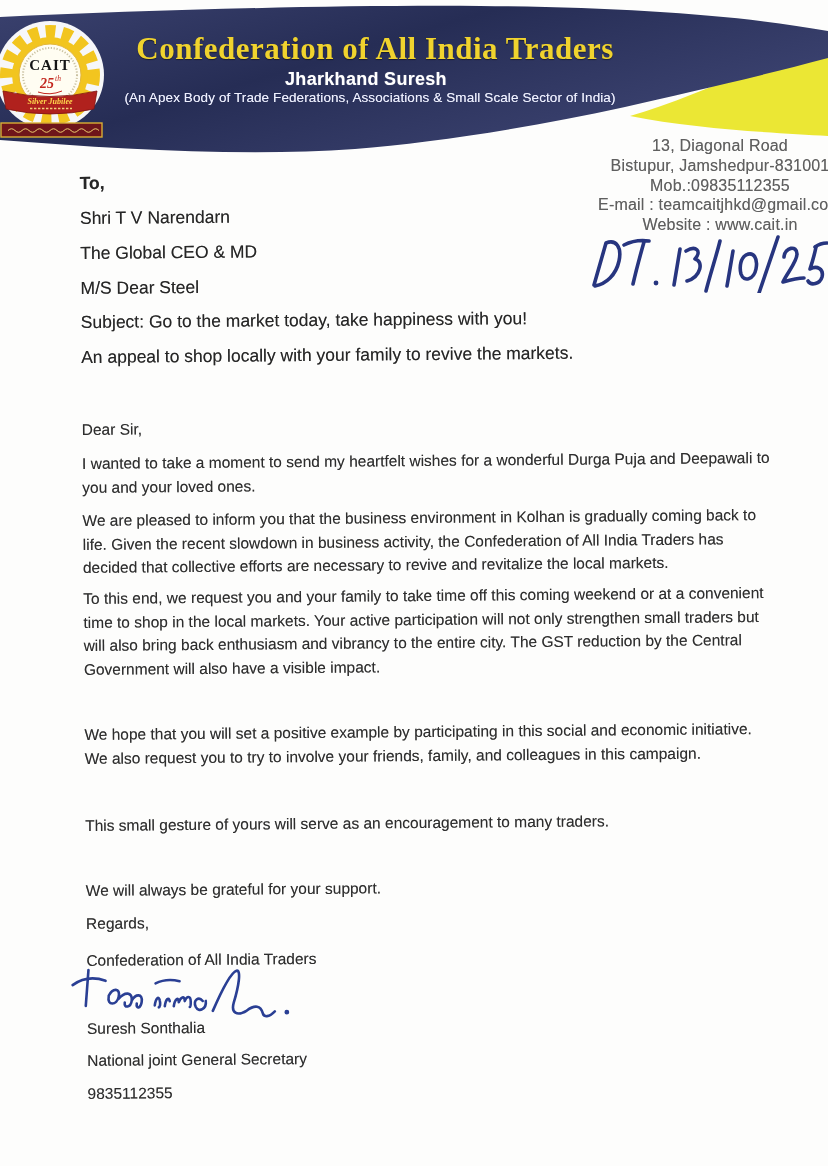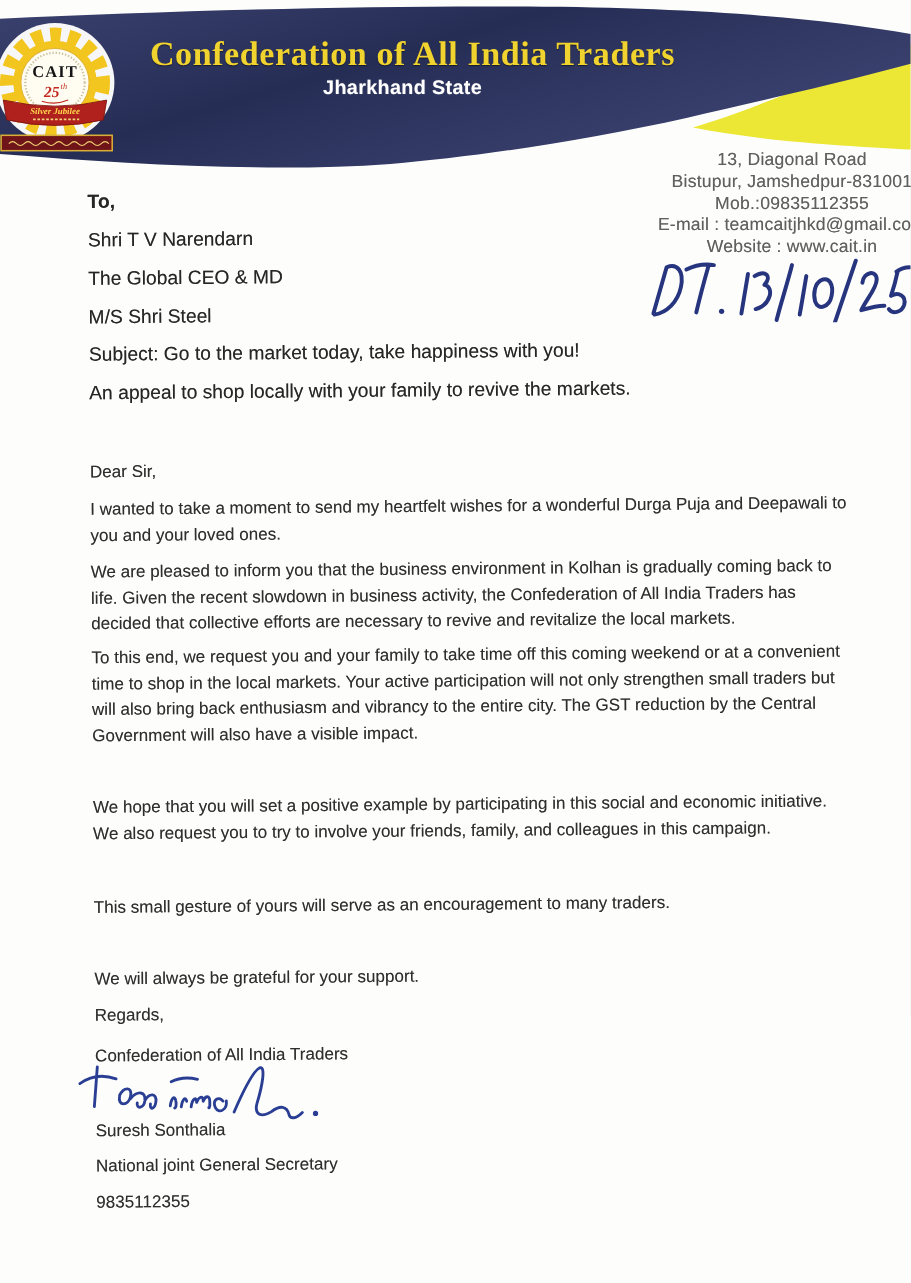--- a/index.html
+++ b/index.html
@@ -62,21 +62,22 @@
         <stop offset="0" stop-color="#3a416e"></stop>
         <stop offset="0.45" stop-color="#262d55"></stop>
         <stop offset="1" stop-color="#3d4472"></stop>
       </linearGradient>
     </defs>
     <path d="M828,40 C755,68 685,100 630,116 C695,129 775,133 828,136 Z" fill="#ebe734"></path>
     <path d="M0,17 C150,10 330,5 480,6 C630,7 745,16 828,31 L828,58 C745,80 685,93 625,107 C530,128 430,143 355,149 C245,157 115,149 0,140 Z" fill="url(#navg)"></path>
   </svg>
 
   <div class="org-title">Confederation of All India Traders</div>
-  <div class="org-region">Jharkhand State</div>
+  <div class="org-region">Jharkhand Suresh</div>
+  <div class="org-tagline">(An Apex Body of Trade Federations, Associations &amp; Small Scale Sector of India)</div>
 
   <svg class="logo" viewBox="0 0 114 140" aria-hidden="true">
     <circle cx="52" cy="67" r="54" fill="#ffffff" opacity="0.96"></circle>
     <circle cx="52" cy="67" r="43" fill="none" stroke="#f2c51f" stroke-width="14" stroke-dasharray="9.6 6.9"></circle>
     <circle cx="52" cy="67" r="38" fill="#f2c51f"></circle>
     <circle cx="52" cy="67" r="31" fill="#fffdf2" stroke="#e2b63b" stroke-width="1"></circle>
     <circle cx="52" cy="67" r="27" fill="none" stroke="#8a7a40" stroke-width="2" stroke-dasharray="1.2 1.7" opacity="0.45"></circle>
     <text x="52" y="62" text-anchor="middle" font-family="Liberation Serif,serif" font-weight="bold" font-size="15" letter-spacing="1" fill="#151515">CAIT</text>
     <text x="49" y="80" text-anchor="middle" font-family="Liberation Serif,serif" font-style="italic" font-weight="bold" font-size="14" fill="#c3271e">25</text>
     <text x="60" y="73" text-anchor="middle" font-family="Liberation Serif,serif" font-style="italic" font-size="7.5" fill="#c3271e">th</text>
@@ -111,21 +112,21 @@
       <path d="M228,16 C226,26 224,32 222,38 C229,34 236,38 234,46 C232,53 223,55 220,50"></path>
       <path d="M227,16 C231,13 236,12 239,12"></path>
     </g>
     <circle cx="68" cy="52" r="2.4" fill="#27357f"></circle>
   </svg>
 
   <div class="body-wrap">
     <div class="line intro l-to">To,</div>
     <div class="line intro l-name">Shri T V Narendarn</div>
     <div class="line intro l-title">The Global CEO &amp; MD</div>
-    <div class="line intro l-company">M/S Shri Steel</div>
+    <div class="line intro l-company">M/S Dear Steel</div>
     <div class="line intro l-subject">Subject: Go to the market today, take happiness with you!</div>
     <div class="line intro l-appeal">An appeal to shop locally with your family to revive the markets.</div>
 
     <div class="para p-salut">Dear Sir,</div>
     <div class="para p-1">I wanted to take a moment to send my heartfelt wishes for a wonderful Durga Puja and Deepawali to
 you and your loved ones.</div>
     <div class="para p-2">We are pleased to inform you that the business environment in Kolhan is gradually coming back to
 life. Given the recent slowdown in business activity, the Confederation of All India Traders has
 decided that collective efforts are necessary to revive and revitalize the local markets.</div>
     <div class="para p-3">To this end, we request you and your family to take time off this coming weekend or at a convenient

